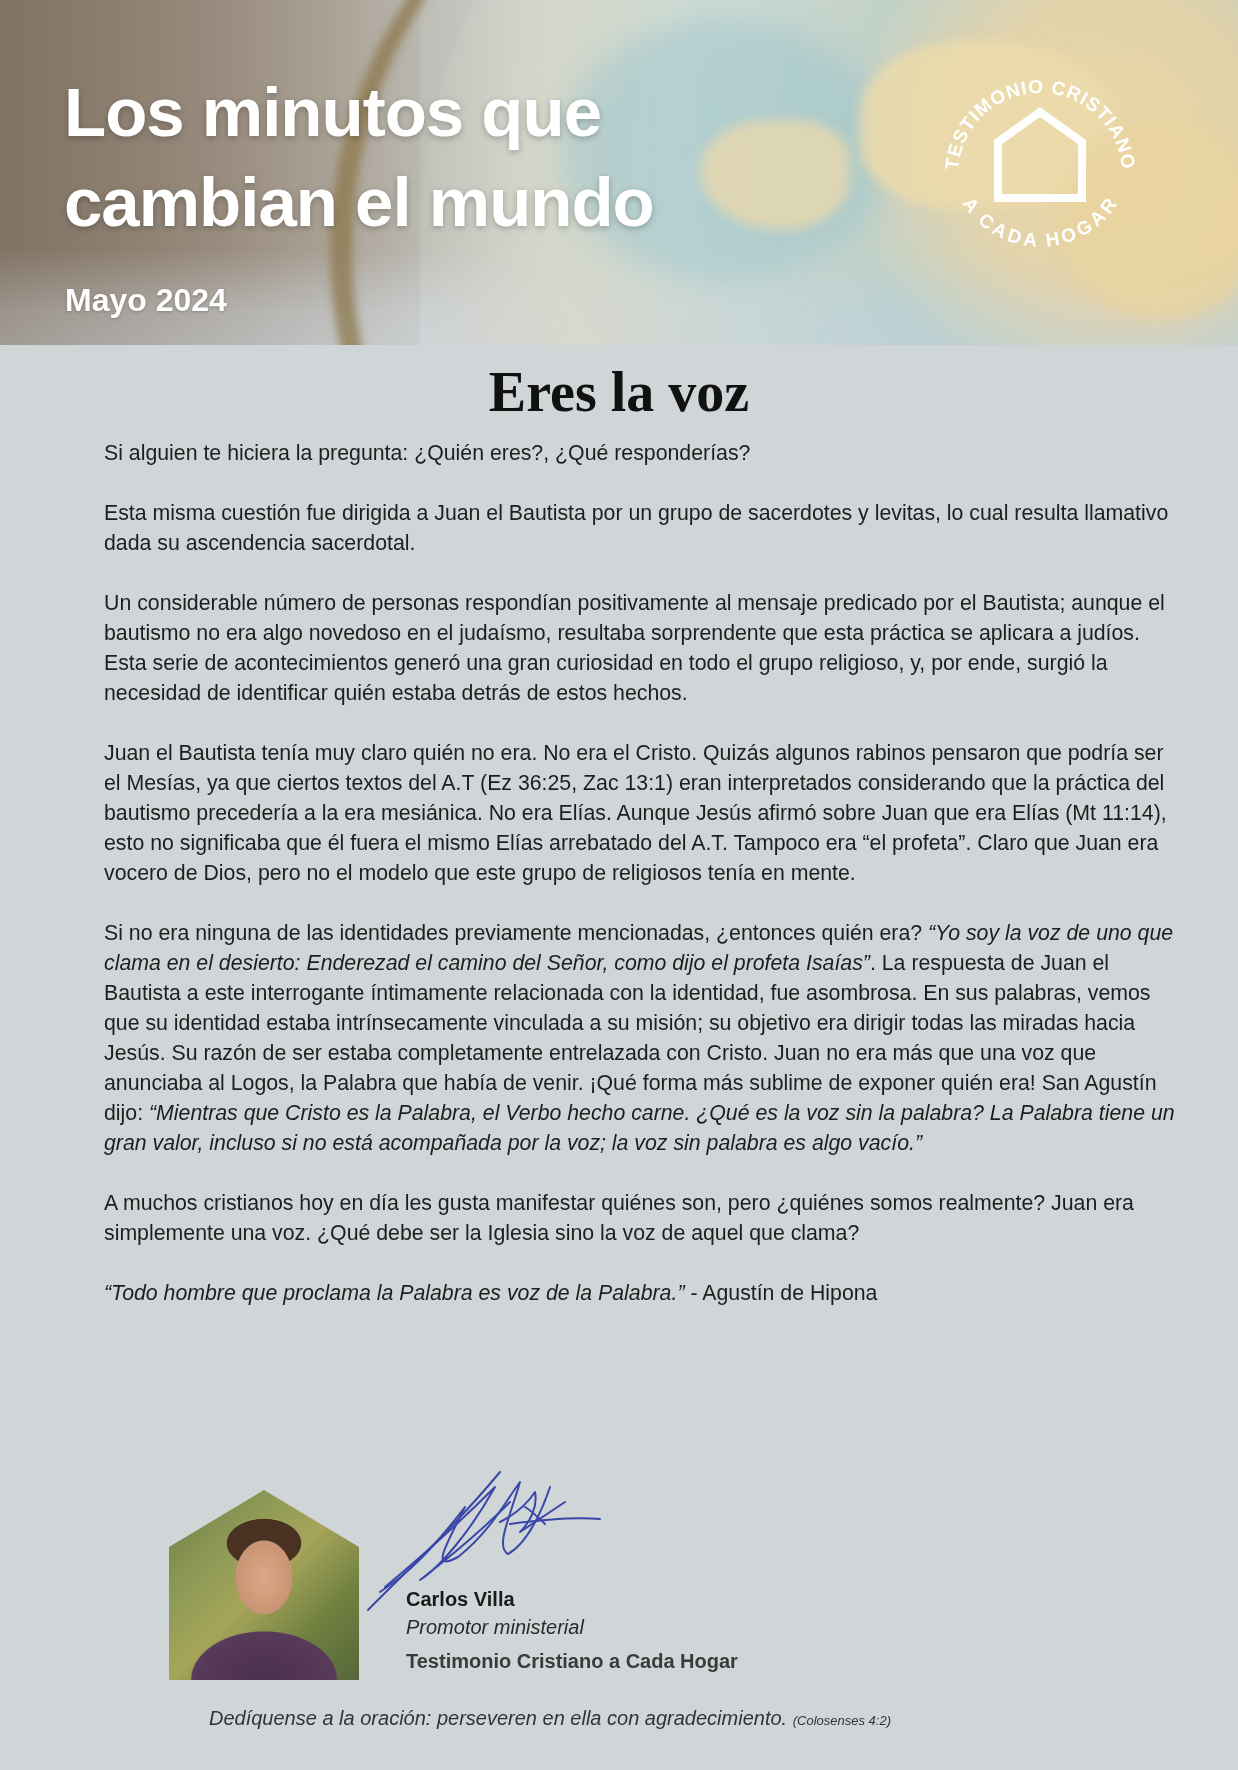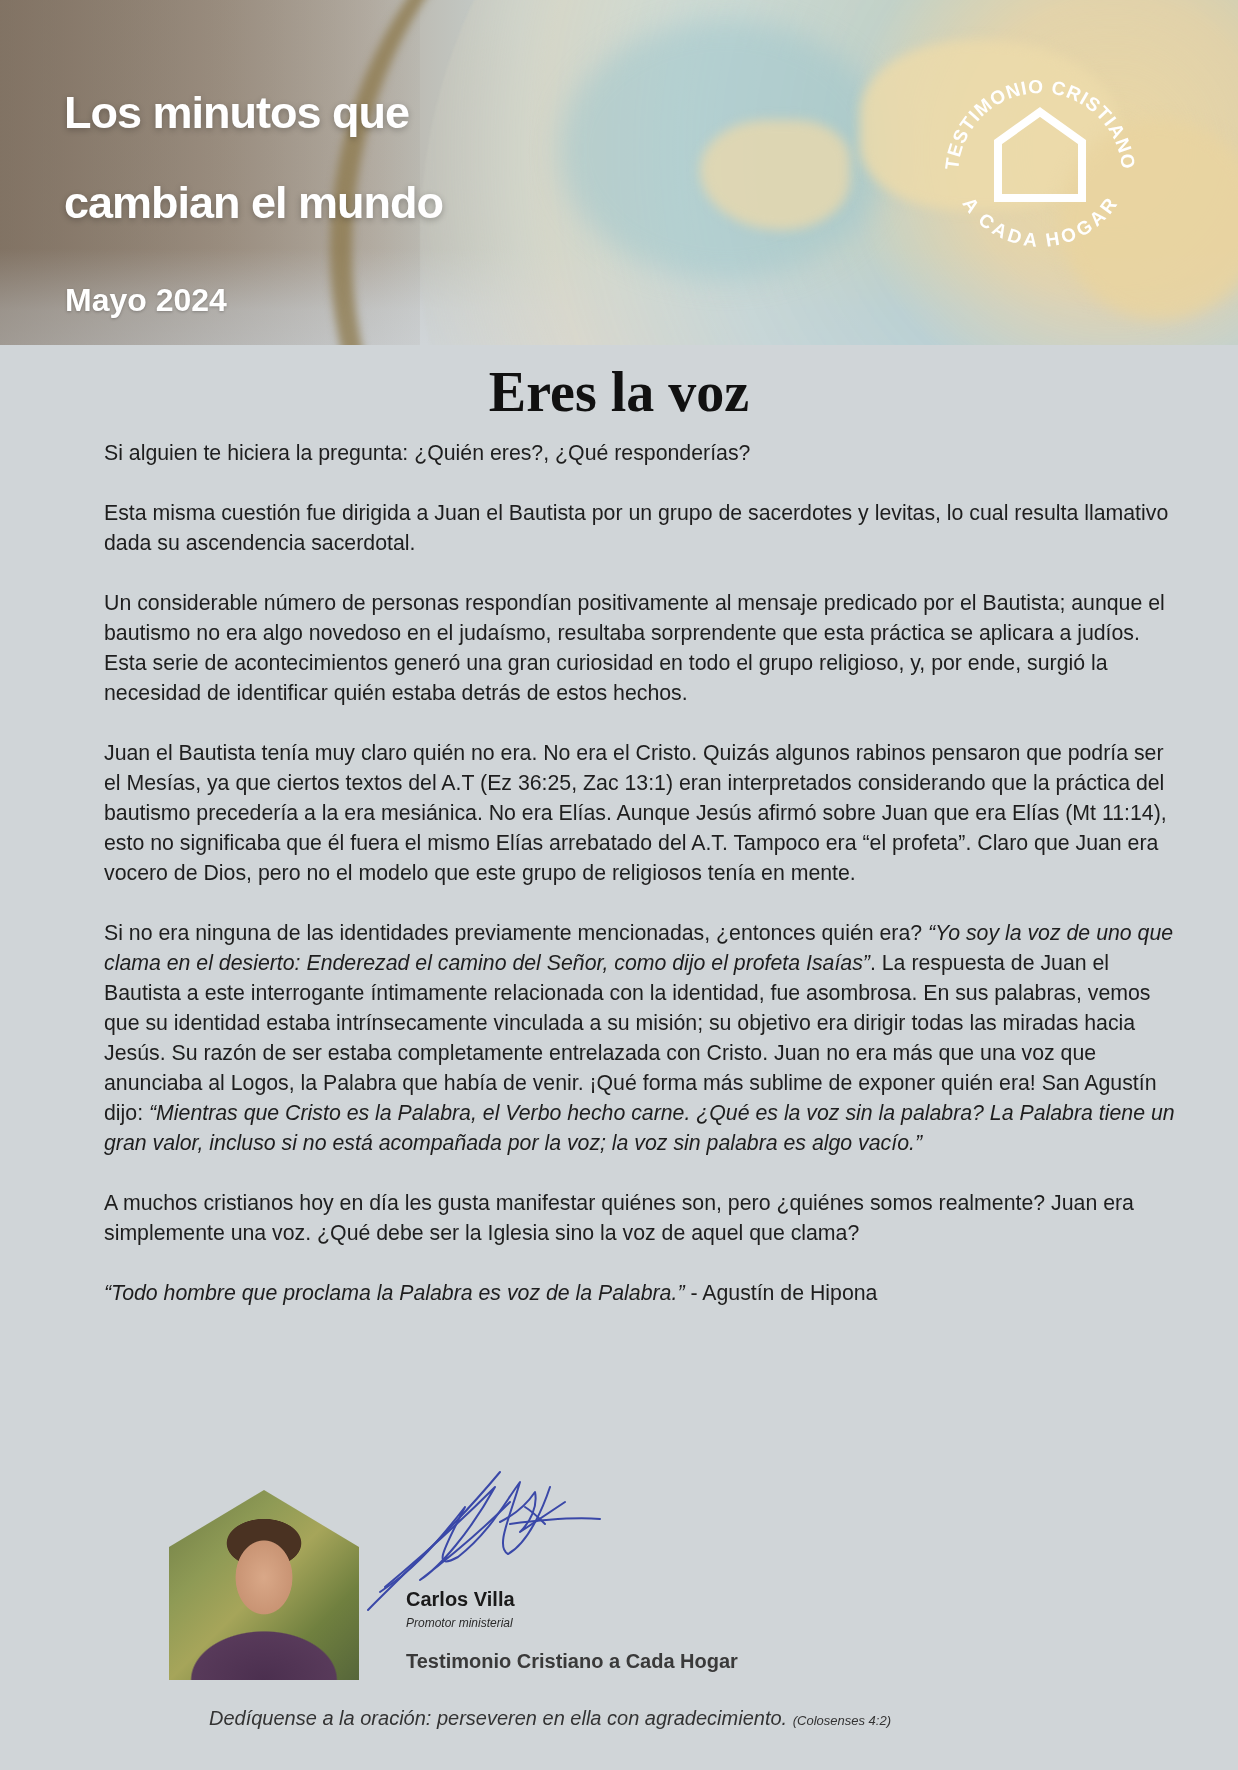--- a/index.html
+++ b/index.html
@@ -33,21 +33,21 @@
   .globe-ring {
     position: absolute; left: 330px; top: -200px; width: 900px; height: 900px;
     border-radius: 50%;
     border-left: 22px solid rgba(140,120,75,0.75);
     filter: blur(4px);
   }
   .left-shade { position:absolute; left:0; top:0; width:420px; height:345px; background: linear-gradient(90deg, rgba(120,105,90,0.55), rgba(150,140,130,0.1)); }
   .title {
     position: absolute; left: 64px; top: 68px;
     font-family: "Liberation Sans", sans-serif;
-    font-weight: bold; font-size: 45px; line-height: 90px;
+    font-weight: bold; font-size: 69px; line-height: 90px;
     color: #ffffff; letter-spacing: -1px;
     text-shadow: 0 2px 6px rgba(0,0,0,0.25);
     white-space: pre-line;
   }
   .date {
     position: absolute; left: 65px; top: 282px;
     font-weight: bold; font-size: 32px; color: #ffffff;
     text-shadow: 0 1px 3px rgba(0,0,0,0.25);
   }
   .logo { position: absolute; left: 930px; top: 55px; width: 220px; height: 220px; }
@@ -72,21 +72,21 @@
     position: absolute; left: 169px; top: 1490px; width: 190px; height: 190px;
     clip-path: polygon(50% 0, 100% 30%, 100% 100%, 0 100%, 0 30%);
     background:
       radial-gradient(ellipse 40px 52px at 50% 46%, #d9a888 0%, #c99474 70%, transparent 72%),
       radial-gradient(ellipse 46px 30px at 50% 28%, #4a3222 0%, #4a3222 80%, transparent 82%),
       radial-gradient(ellipse 90px 60px at 50% 100%, #4b2f4f 0%, #583a5a 80%, transparent 82%),
       linear-gradient(135deg, #6f7c45 0%, #8e9a55 30%, #a6a55a 50%, #70803f 75%, #56663a 100%);
   }
   .signature { position: absolute; left: 360px; top: 1462px; width: 250px; height: 150px; }
   .sig-name { position: absolute; left: 406px; top: 1588px; font-weight: bold; font-size: 20px; color: #1a1a1a; }
-  .sig-role { position: absolute; left: 406px; top: 1616px; font-style: italic; font-size: 12px; color: #2a2a2a; }
+  .sig-role { position: absolute; left: 406px; top: 1616px; font-style: italic; font-size: 20px; color: #2a2a2a; }
   .sig-org  { position: absolute; left: 406px; top: 1650px; font-size: 20px; color: #3a3a3a; font-weight: bold; }
 
   .footer {
     position: absolute; left: 0; top: 1707px; width: 1100px; text-align: center;
     font-style: italic; font-size: 20px; color: #333;
   }
   .footer .ref { font-size: 13px; font-style: italic; }
 </style>
 </head>
 <body>

